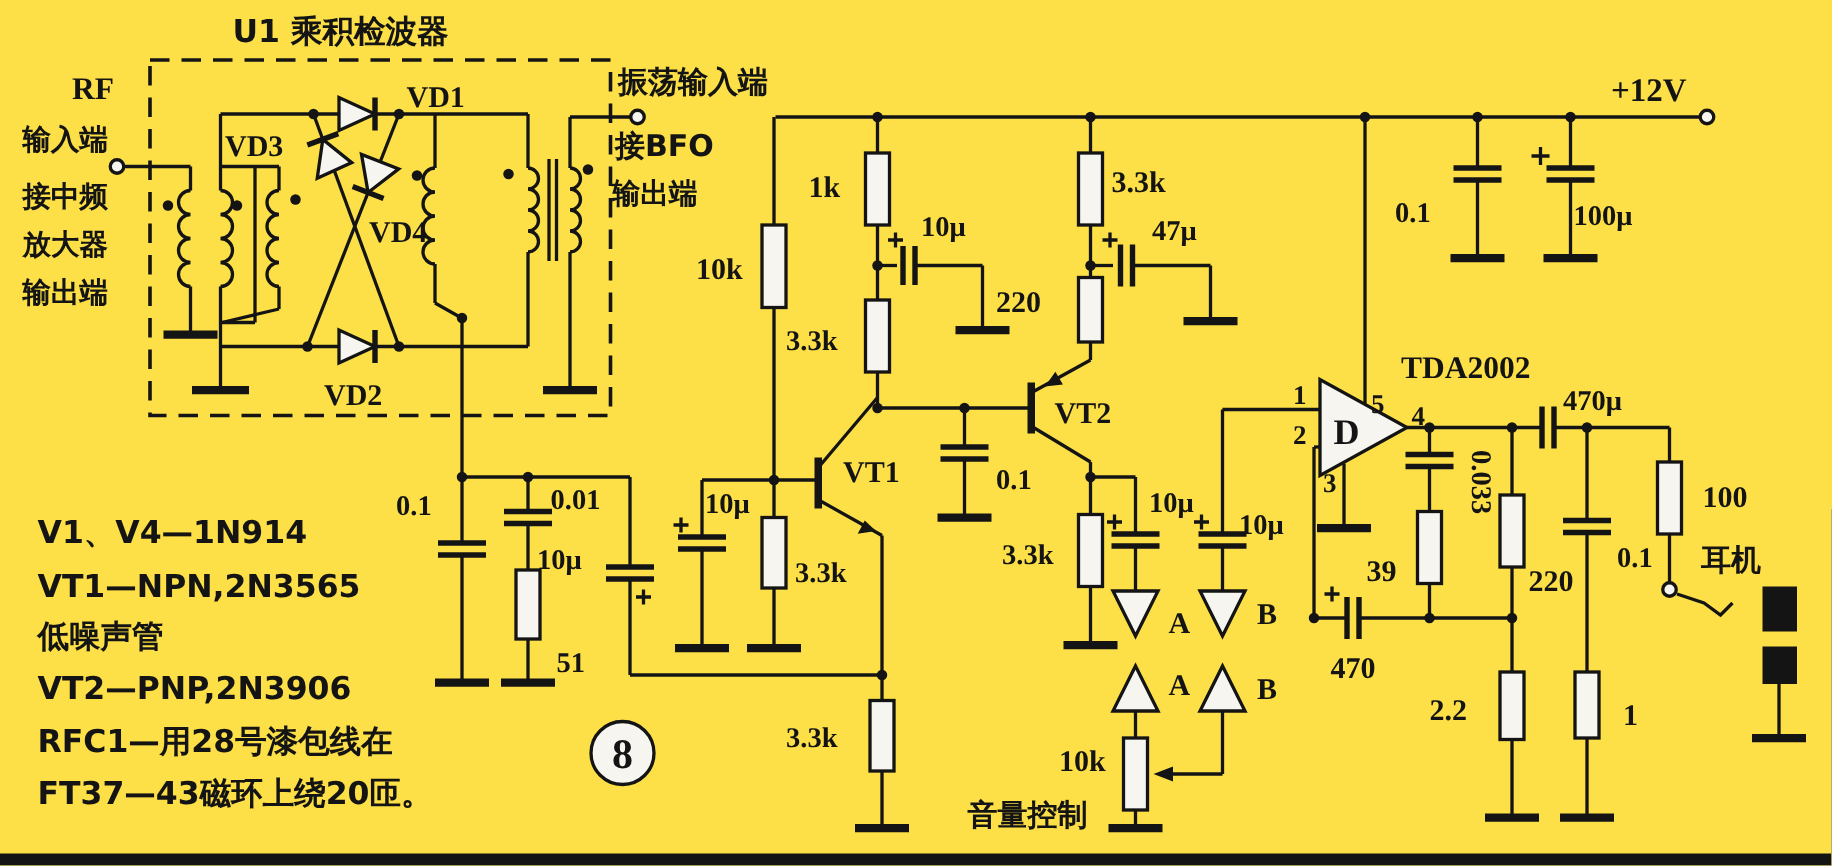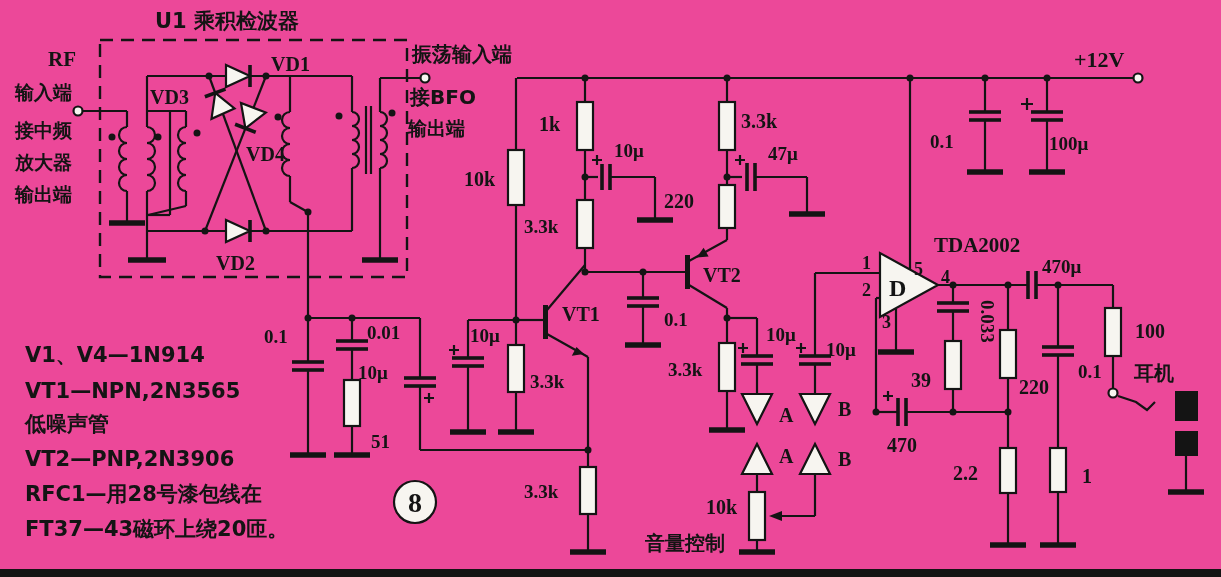--- a/index.html
+++ b/index.html
@@ -1,16 +1,16 @@
 <!DOCTYPE html>
 <html><head>
 <meta charset="utf-8">
 <style>
   html,body{margin:0;padding:0;background:#888;}
-  .page{position:relative;width:1221px;height:577px;background:#ec4899;overflow:hidden;}
+  .page{position:relative;width:1221px;height:577px;background:#fde047;overflow:hidden;}
   svg{position:absolute;left:0;top:0;}
   .lbl{font-family:"Liberation Serif","DejaVu Serif",serif;font-weight:bold;fill:#141414;}
   .cn{font-family:"DejaVu Sans","Liberation Sans",sans-serif;font-weight:bold;fill:#141414;}
   .wire{stroke:#141414;stroke-width:2.2;fill:none;}
   .comp{stroke:#141414;stroke-width:2.2;fill:#f7f5f0;}
   .plate{stroke:#141414;stroke-width:3.6;fill:none;}
   .gnd{stroke:#141414;stroke-width:5.5;fill:none;}
   .dash{stroke:#141414;stroke-width:2.4;fill:none;stroke-dasharray:13 8;}
   .dot{fill:#141414;stroke:none;}
   .blk{fill:#141414;stroke:none;}

